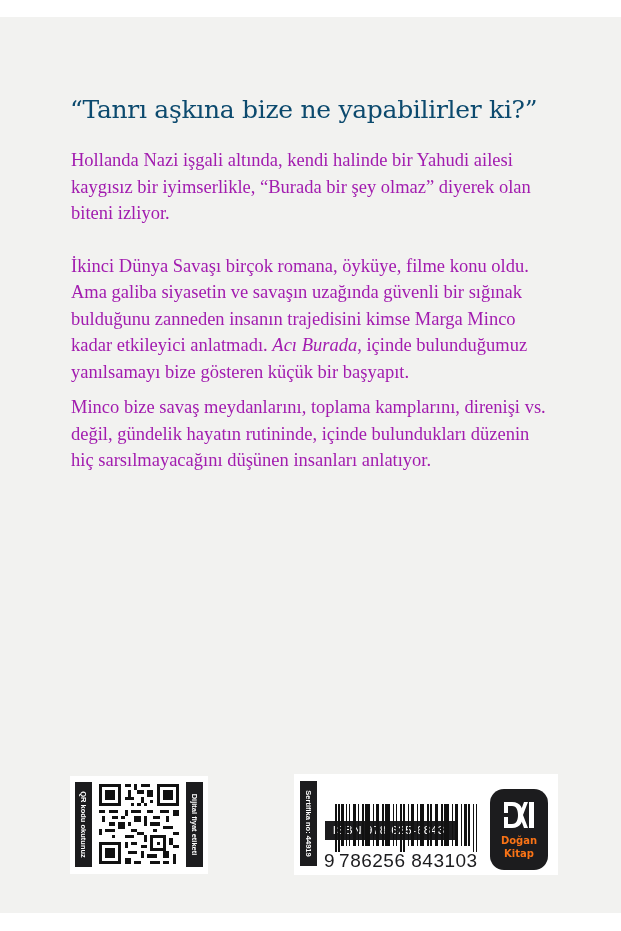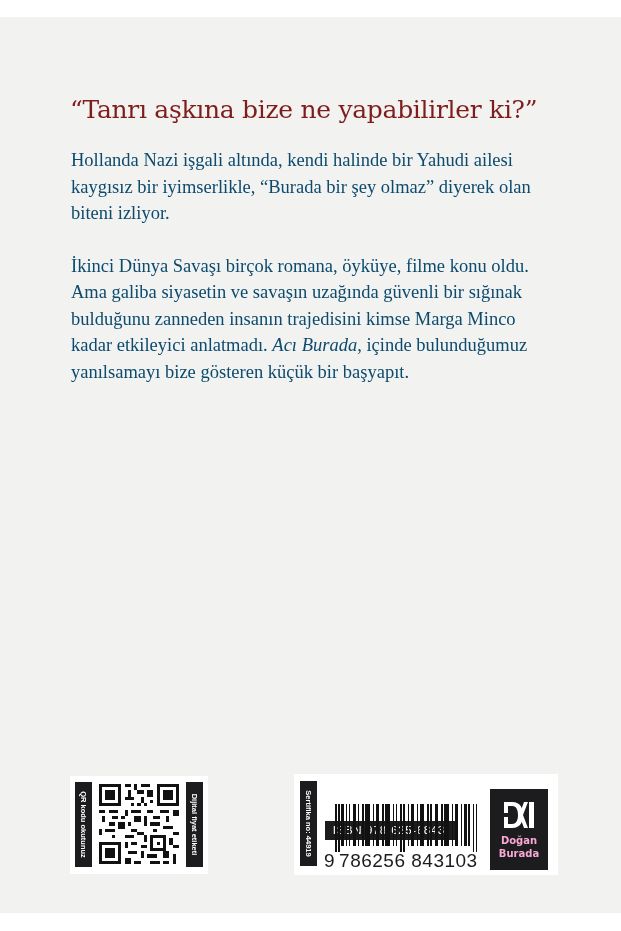--- a/index.html
+++ b/index.html
@@ -23,32 +23,32 @@
   }
   .headline {
     position: absolute;
     left: 70px;
     top: 78px;
     margin: 0;
     font-family: "DejaVu Serif", "Liberation Serif", serif;
     font-weight: normal;
     font-size: 25px;
     letter-spacing: -0.3px;
-    color: #7f1d1d;
+    color: #0c4a6e;
     white-space: nowrap;
   }
   .body-text {
     position: absolute;
     left: 71px;
     top: 130px;
     width: 490px;
     font-family: "Liberation Serif", "DejaVu Serif", serif;
     font-size: 18.5px;
     line-height: 26.5px;
-    color: #0c4a6e;
+    color: #a21caf;
   }
   .body-text p {
     margin: 0;
     white-space: pre-line;
   }
   .p1 { margin-bottom: 26px !important; }
   .p2, .p3, .p4 { margin-bottom: 8px !important; }
   .p2 { margin-bottom: 9px !important; }
   .body-text em { font-style: italic; }
 
@@ -154,21 +154,22 @@
     white-space: nowrap;
   }
   .barcode-digits .first { margin-right: 4px; }
   .brand-logo {
     position: absolute;
     left: 196px;
     top: 15px;
     width: 58px;
     height: 81px;
     background: #1c1c1e;
-    color: #f9a8d4;
+    color: #f97316;
+    border-radius: 14px;
   }
   .brand-mark {
     position: absolute;
     left: 14px;
     top: 13px;
     width: 30px;
     height: 26px;
   }
   .brand-name {
     position: absolute;
@@ -192,20 +193,23 @@
 
   <div class="body-text">
     <p class="p1">Hollanda Nazi işgali altında, kendi halinde bir Yahudi ailesi
 kaygısız bir iyimserlikle, “Burada bir şey olmaz” diyerek olan
 biteni izliyor.</p>
     <p class="p2"><span>İkinci Dünya Savaşı birçok romana, öyküye, filme konu oldu.
 Ama galiba siyasetin ve savaşın uzağında güvenli bir sığınak
 bulduğunu zanneden insanın trajedisini kimse Marga Minco
 kadar etkileyici anlatmadı. </span><em>Acı Burada</em><span>, içinde bulunduğumuz
 yanılsamayı bize gösteren küçük bir başyapıt.</span></p>
+    <p class="p4">Minco bize savaş meydanlarını, toplama kamplarını, direnişi vs.
+değil, gündelik hayatın rutininde, içinde bulundukları düzenin
+hiç sarsılmayacağını düşünen insanları anlatıyor.</p>
   </div>
 
   <div class="qr-sticker">
     <div class="qr-label left">
       <span>QR kodu okutunuz</span>
     </div>
     <svg class="qr-code" viewBox="0 0 25 25" shape-rendering="crispEdges">
       <rect width="25" height="25" fill="#ffffff"></rect>
       <g fill="#111">
 
@@ -329,17 +333,17 @@
     <div class="barcode-digits"><span class="first">9</span><span>786256 843103</span></div>
 
     <div class="brand-logo">
       <svg class="brand-mark" viewBox="0 0 30 26">
         <path d="M0 0 H8 C17 0 19 7 19 13 C19 19 17 26 8 26 H0 V15 H4 V22 H8 C13 22 14 17 14 13 C14 9 13 4 8 4 H4 V11 H0 Z" fill="#ffffff"></path>
         <path d="M20 0 H24 L19 13 L24 26 H20 L16 15 V11 Z" fill="#ffffff"></path>
         <rect x="25" y="0" width="5" height="26" fill="#ffffff"></rect>
       </svg>
       <div class="brand-name">
         <span>Doğan</span>
-        <span>Burada</span>
+        <span>Kitap</span>
       </div>
     </div>
   </div>
 </div>
 
 </body></html>

